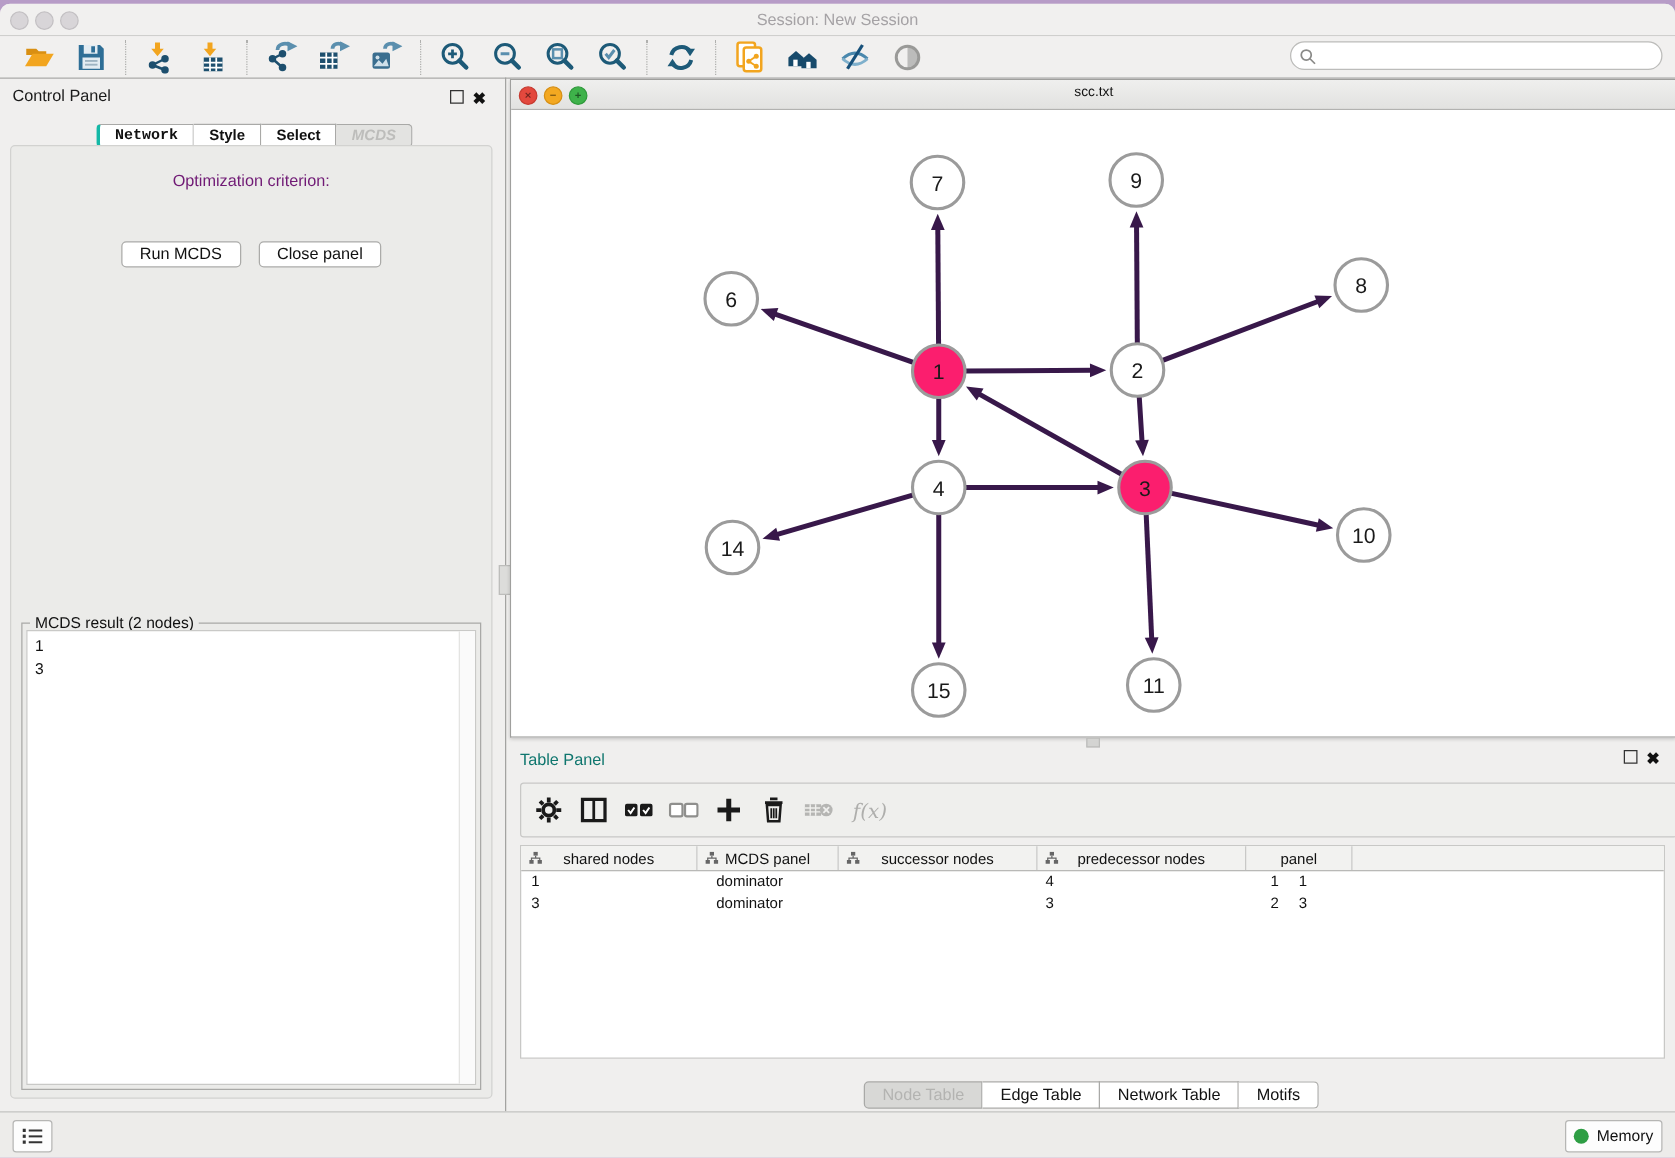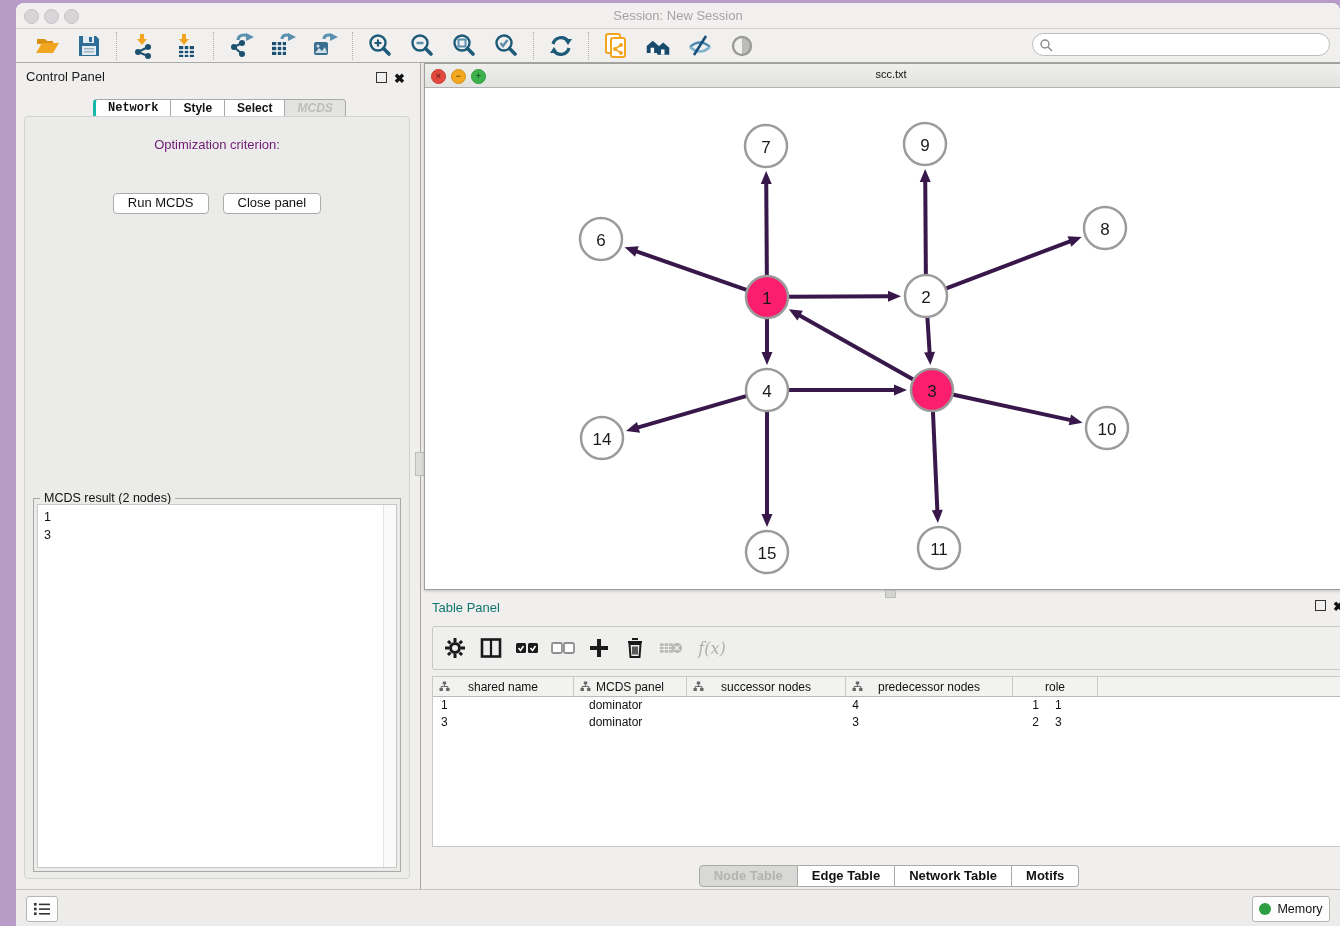--- a/index.html
+++ b/index.html
@@ -1,19 +1,19 @@
 <!DOCTYPE html>
 <html><head>
 <meta charset="utf-8">
 <style>
   html,body{margin:0;padding:0;width:1340px;height:926px;overflow:hidden;
     font-family:"Liberation Sans",sans-serif;font-size:12px;color:#222;
     background:#b79cc7;}
   .chrome{position:absolute;left:0;right:0;top:3px;bottom:0;background:#f0efee;
-    border-radius:8px 8px 0 0;overflow:hidden;margin-left:16px;}
+    border-radius:8px 8px 0 0;overflow:hidden;}
   
   .titlebar{position:absolute;left:0;right:0;top:0;height:25px;background:#f1f0ef;
     border-bottom:1px solid #cfcfcd;}
   .tl{position:absolute;top:6px;width:13px;height:13px;border-radius:50%;
     background:#d8d5d8;border:1px solid #c3c0c3;}
   .app-title{position:absolute;left:0;right:0;top:5px;text-align:center;
     font-size:13px;color:#a5a2a5;}
   
   .toolbar{position:absolute;left:0;right:0;top:26px;height:33px;background:#f1f0ef;
     border-bottom:1px solid #ababa9;display:flex;align-items:center;padding-left:10px;}
@@ -83,21 +83,21 @@
   .thead{display:flex;height:19px;background:#f2f2f0;border-bottom:1px solid #b9b9b7;}
   .th{display:flex;align-items:center;justify-content:center;gap:5px;border-right:1px solid #c9c9c7;
     font-size:12px;color:#111;position:relative;}
   .th .tree-ic{position:absolute;left:6px;top:4px;}
   .trow{display:flex;height:17px;font-size:12px;color:#111;}
   .td{padding:1px 0 0 0;}
   .td.l{padding-left:8px;text-align:left;}
   .td.r{text-align:right;padding-right:14px;}
   .tp-tabs{position:absolute;left:416px;width:914px;top:862px;display:flex;justify-content:center;}
   .tp-tab{height:20px;line-height:20px;padding:0 14px;background:#fff;border:1px solid #a9a9a7;
-    border-left:none;font-weight:bold;font-size:13px;color:#111;}
+    border-left:none;font-weight:normal;font-size:13px;color:#111;}
   .tp-tab:first-child{border-left:1px solid #a9a9a7;border-radius:4px 0 0 4px;}
   .tp-tab:last-child{border-radius:0 4px 4px 0;}
   .tp-tab.active-grey{background:#d8d8d6;color:#b3b3b1;}
   
   .statusbar{position:absolute;left:0;right:0;bottom:0;height:36px;background:#edecea;
     border-top:1px solid #c4c4c2;}
   .sb-btn{position:absolute;background:#fdfdfd;border:1px solid #b6b6b4;border-radius:3px;
     display:flex;align-items:center;justify-content:center;}
   .mem-dot{width:12px;height:12px;border-radius:50%;margin-right:6px;}
   .mem-label{font-size:12.5px;color:#111;}
@@ -422,21 +422,21 @@
 
   <div class="table-wrap">
     <div class="thead">
       <div class="th" style="width:140px">
         <svg class="tree-ic" width="11" height="11" viewBox="0 0 11 11">
           <rect x="3.8" y="0.5" width="3.4" height="3" fill="#666"></rect>
             <rect x="0.5" y="7" width="3.4" height="3" fill="#666"></rect>
           <rect x="7.1" y="7" width="3.4" height="3" fill="#666"></rect>
           <path d="M5.5 3.5v2M2.2 7V5.5h6.6V7" fill="none" stroke="#666" stroke-width="1"></path>
           </svg>
-        <span>shared name</span>
+        <span>shared nodes</span>
       </div>
       <div class="th" style="width:112px">
         <svg class="tree-ic" width="11" height="11" viewBox="0 0 11 11">
           <rect x="3.8" y="0.5" width="3.4" height="3" fill="#666"></rect>
             <rect x="0.5" y="7" width="3.4" height="3" fill="#666"></rect>
           <rect x="7.1" y="7" width="3.4" height="3" fill="#666"></rect>
           <path d="M5.5 3.5v2M2.2 7V5.5h6.6V7" fill="none" stroke="#666" stroke-width="1"></path>
           </svg>
         <span>MCDS panel</span>
       </div>
@@ -452,21 +452,21 @@
       <div class="th" style="width:166px">
         <svg class="tree-ic" width="11" height="11" viewBox="0 0 11 11">
           <rect x="3.8" y="0.5" width="3.4" height="3" fill="#666"></rect>
             <rect x="0.5" y="7" width="3.4" height="3" fill="#666"></rect>
           <rect x="7.1" y="7" width="3.4" height="3" fill="#666"></rect>
           <path d="M5.5 3.5v2M2.2 7V5.5h6.6V7" fill="none" stroke="#666" stroke-width="1"></path>
           </svg>
         <span>predecessor nodes</span>
       </div>
       <div class="th" style="width:84px">
-        <span>role</span>
+        <span>panel</span>
       </div>
     </div>
     <div class="trow">
       <div class="td l" style="width:140px">1</div>
       <div class="td l" style="width:112px">dominator</div>
       <div class="td r" style="width:158px">4</div>
       <div class="td r" style="width:166px;padding-right:8px">1</div>
       <div class="td l" style="width:84px">1</div>
     </div>
     <div class="trow">

